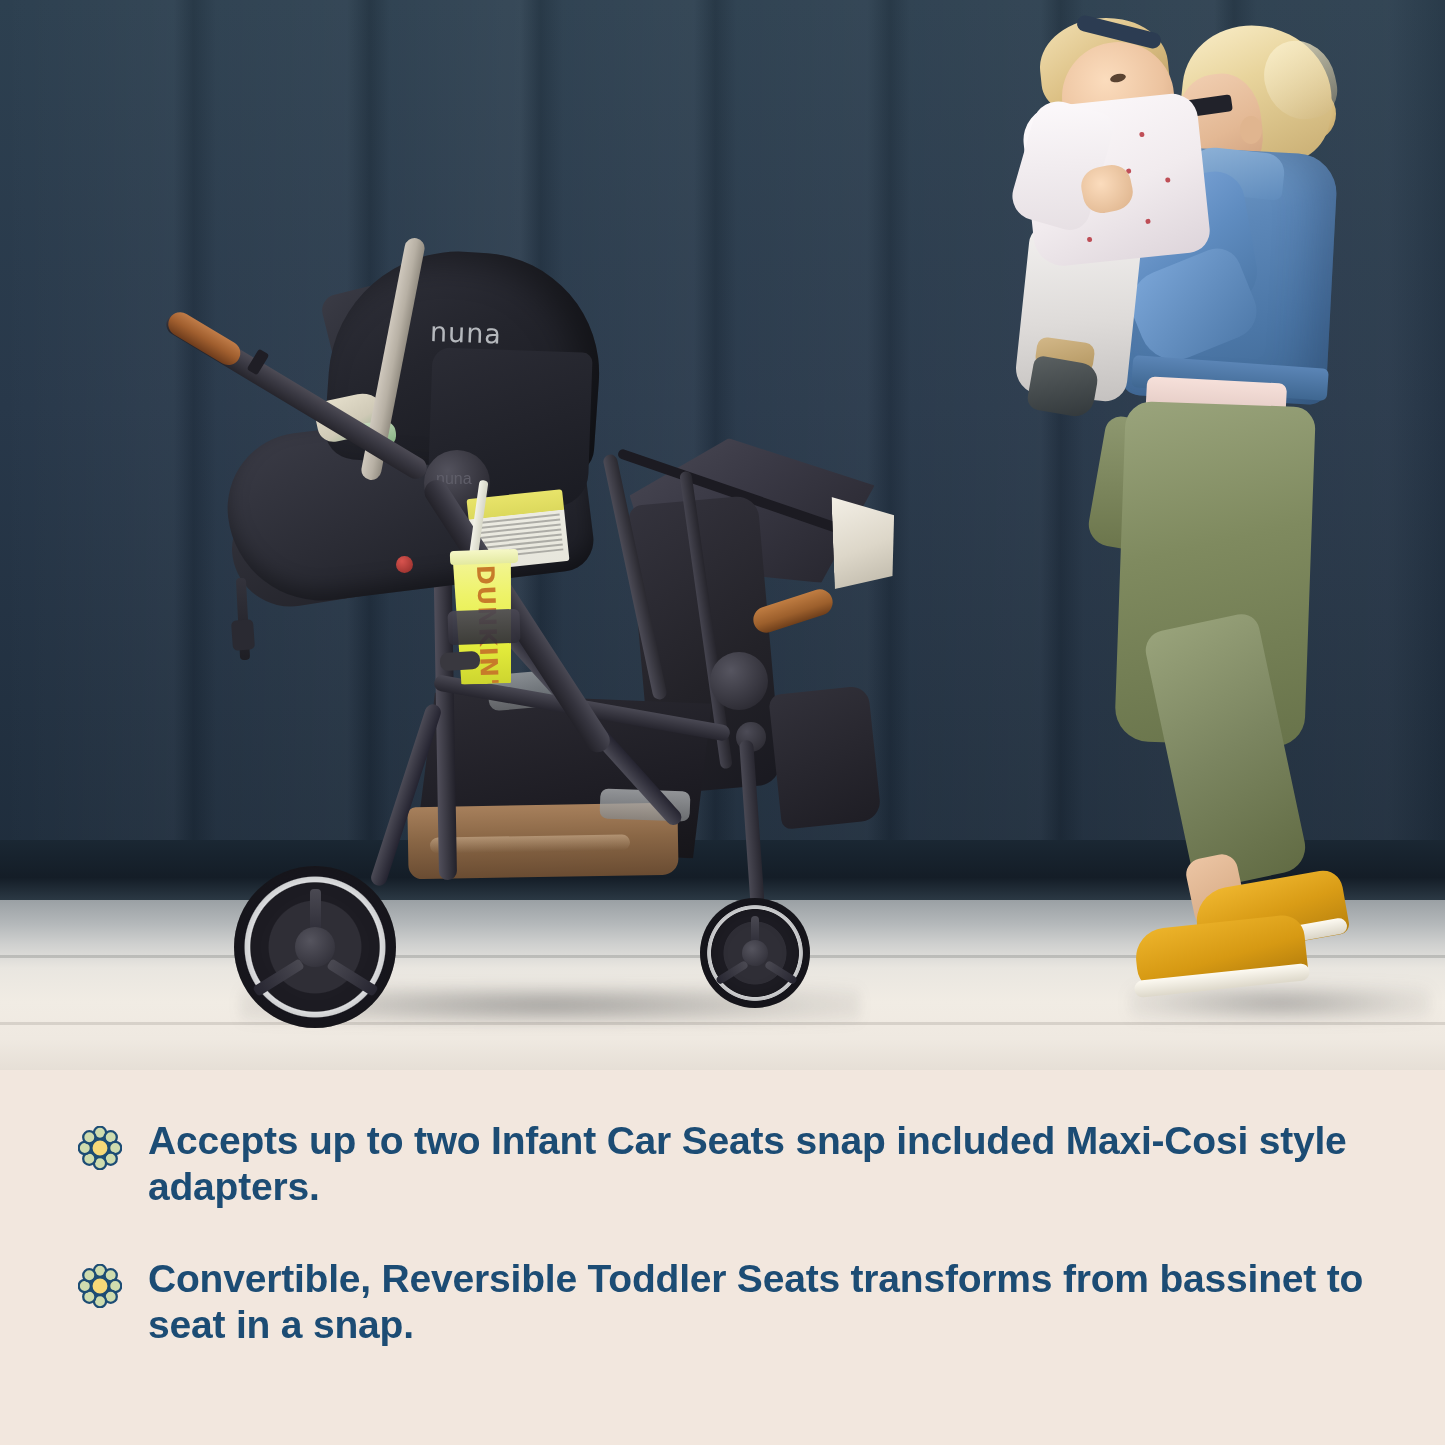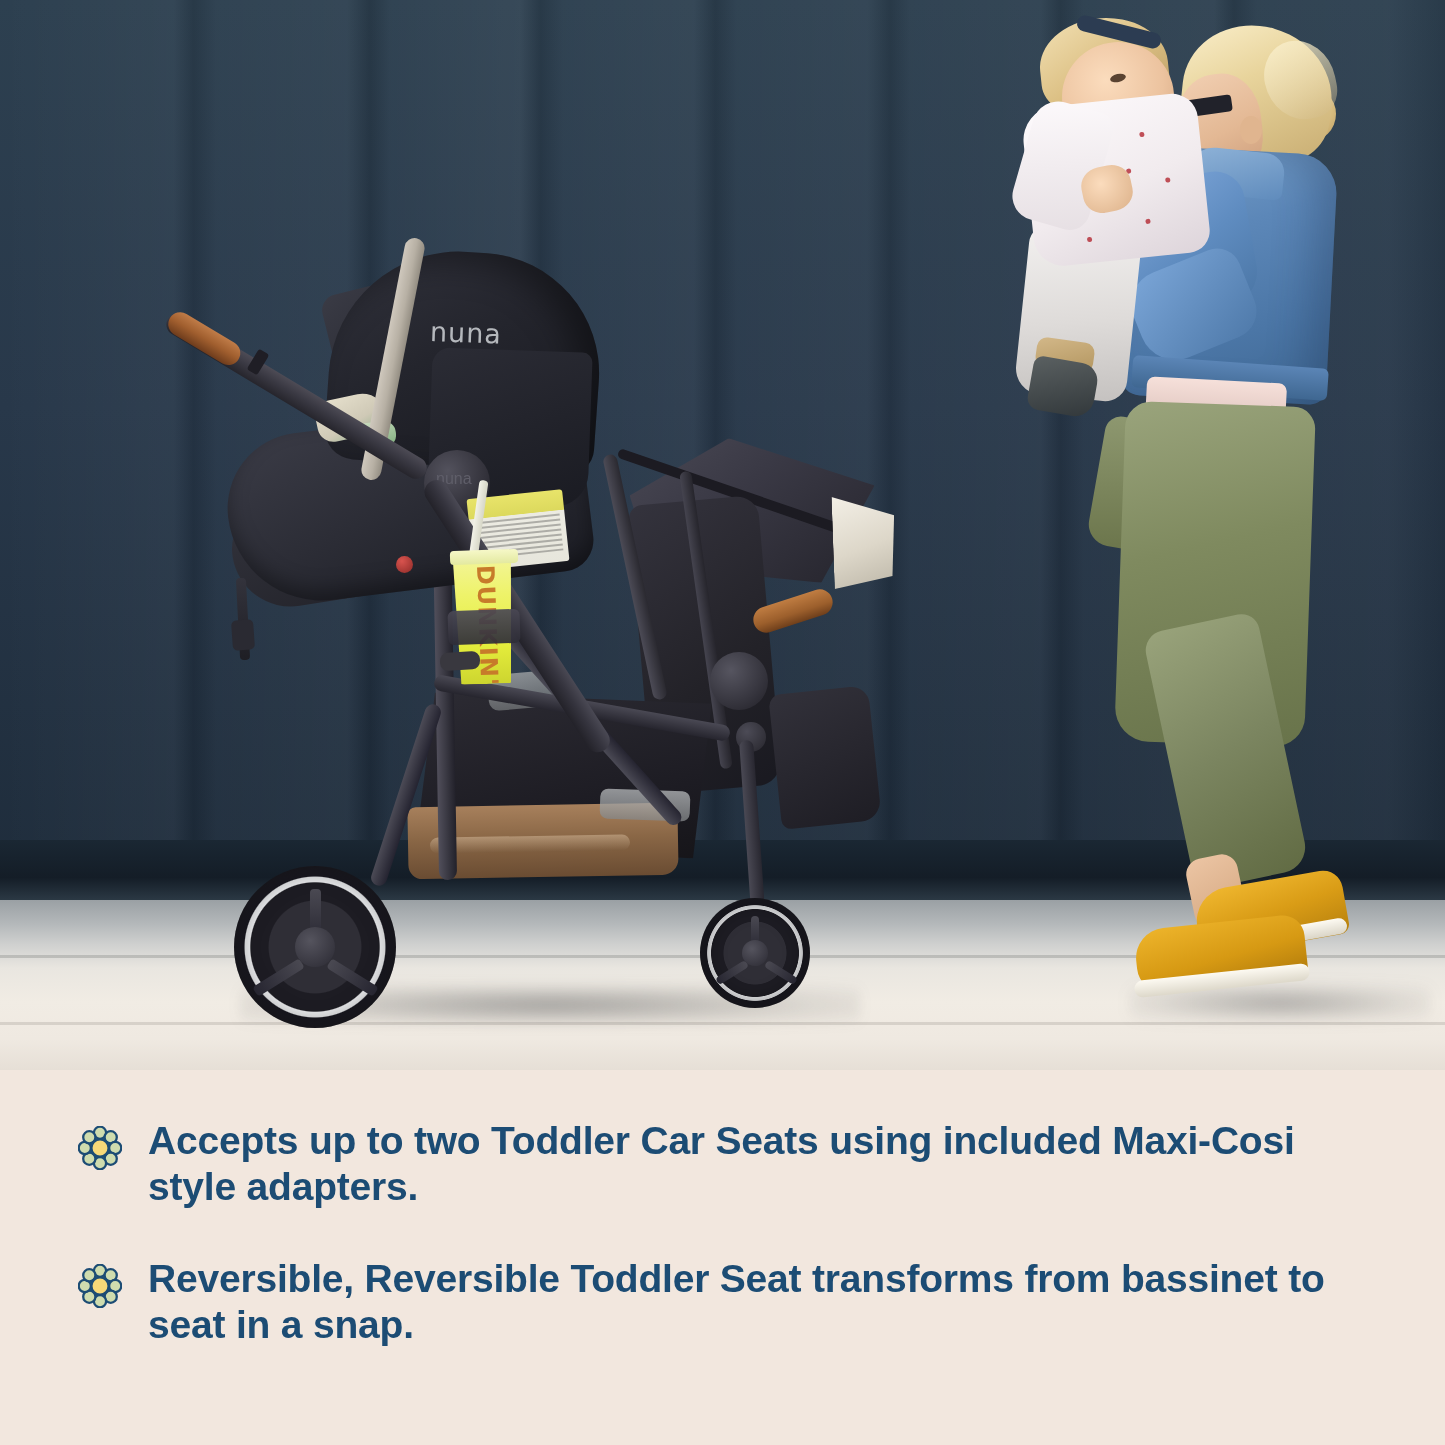--- a/index.html
+++ b/index.html
@@ -849,36 +849,36 @@
             <circle cx="37.2" cy="22" r="6.1" fill="#cfdcae"></circle>
             <circle cx="32.7" cy="32.7" r="6.1" fill="#cfdcae"></circle>
             <circle cx="22" cy="37.2" r="6.1" fill="#cfdcae"></circle>
             <circle cx="11.3" cy="32.7" r="6.1" fill="#cfdcae"></circle>
             <circle cx="6.8" cy="22" r="6.1" fill="#cfdcae"></circle>
             <circle cx="11.3" cy="11.3" r="6.1" fill="#cfdcae"></circle>
             <circle cx="22" cy="22" r="8.6" fill="#f6d878"></circle>
           </g>
         </svg>
       </span>
-      <span class="feature-text">Accepts up to two Toddler Car Seats using included Maxi-Cosi style adapters.</span>
+      <span class="feature-text">Accepts up to two Infant Car Seats snap included Maxi-Cosi style adapters.</span>
     </div>
 
     <div class="feature">
       <span class="bullet-icon">
         <svg viewBox="0 0 44 44" width="44" height="44" aria-hidden="true">
           <g stroke="#1c4c74" stroke-width="2.3">
             <circle cx="22" cy="6.8" r="6.1" fill="#cfdcae"></circle>
             <circle cx="32.7" cy="11.3" r="6.1" fill="#cfdcae"></circle>
             <circle cx="37.2" cy="22" r="6.1" fill="#cfdcae"></circle>
             <circle cx="32.7" cy="32.7" r="6.1" fill="#cfdcae"></circle>
             <circle cx="22" cy="37.2" r="6.1" fill="#cfdcae"></circle>
             <circle cx="11.3" cy="32.7" r="6.1" fill="#cfdcae"></circle>
             <circle cx="6.8" cy="22" r="6.1" fill="#cfdcae"></circle>
             <circle cx="11.3" cy="11.3" r="6.1" fill="#cfdcae"></circle>
             <circle cx="22" cy="22" r="8.6" fill="#f6d878"></circle>
           </g>
         </svg>
       </span>
-      <span class="feature-text">Reversible, Reversible Toddler Seat transforms from bassinet to seat in a snap.</span>
+      <span class="feature-text">Convertible, Reversible Toddler Seats transforms from bassinet to seat in a snap.</span>
     </div>
 
   </div>
 </div>
 
 </body></html>

